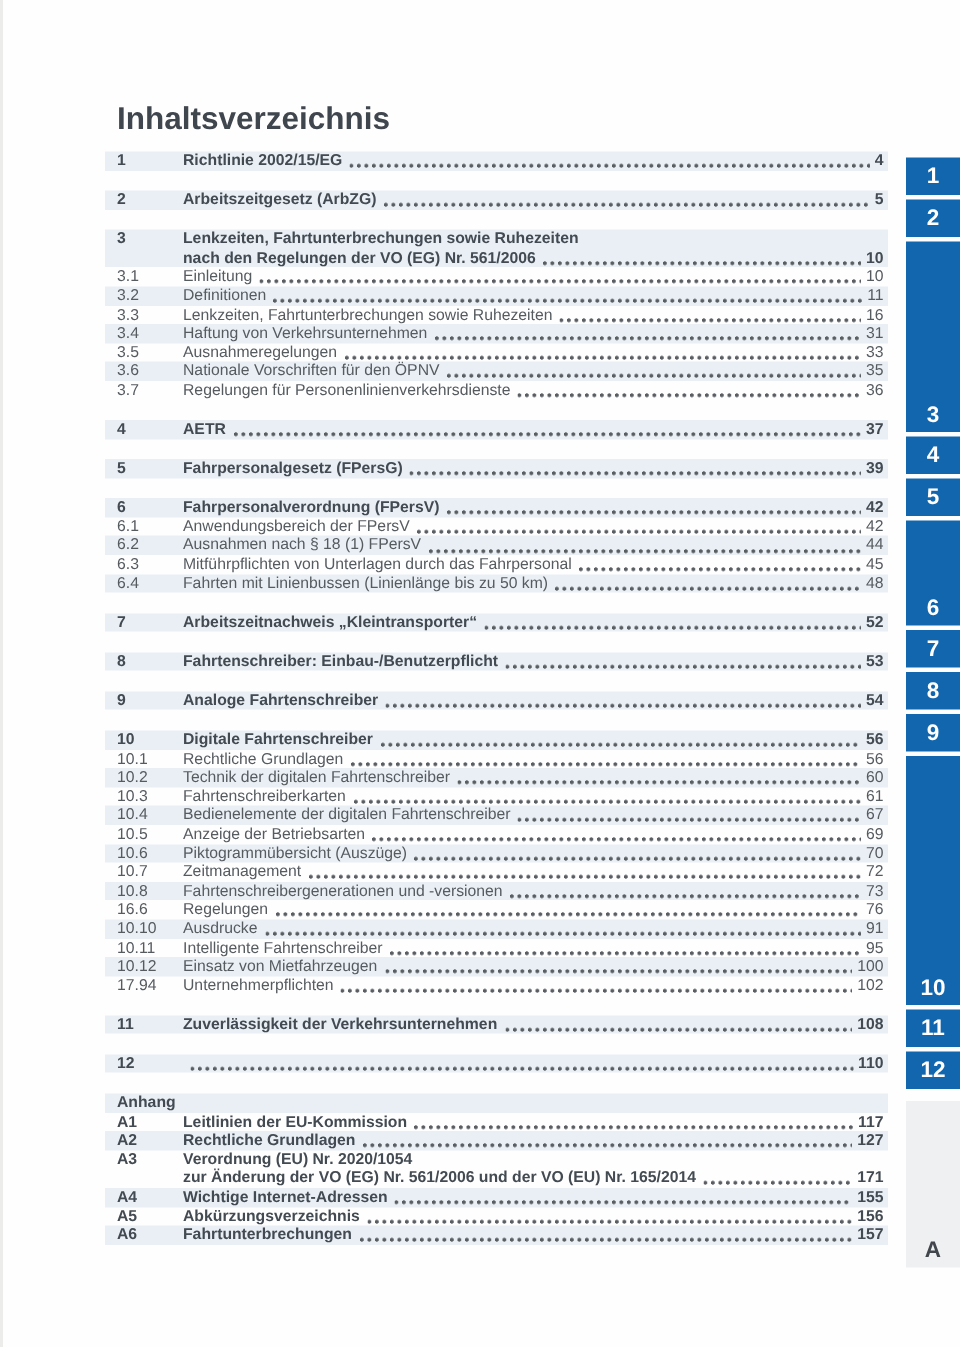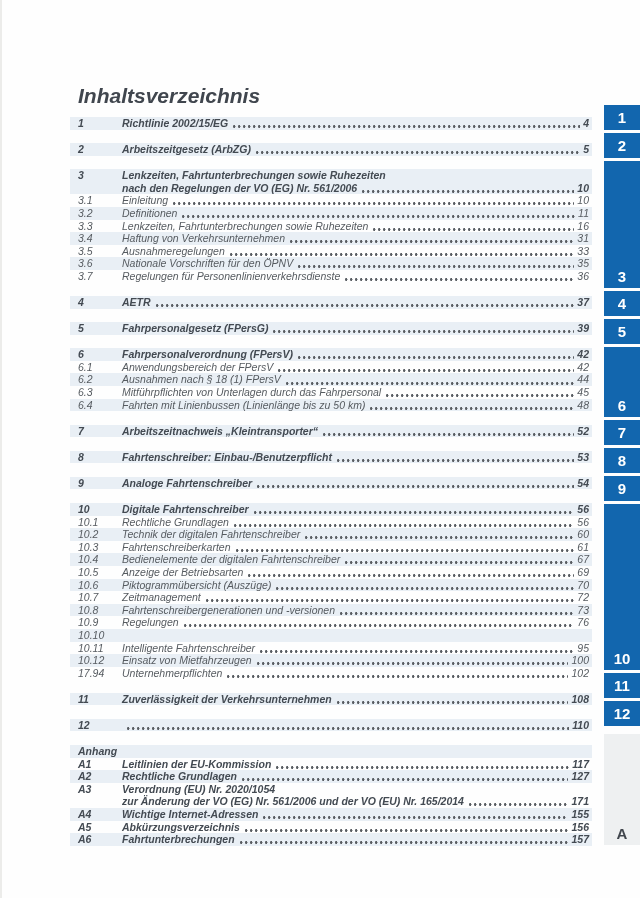--- a/index.html
+++ b/index.html
@@ -7,21 +7,21 @@
     width:640px; height:898px; position:relative; overflow:hidden;
     background:#fdfdfc;
     font-family:"Liberation Sans","DejaVu Sans",sans-serif;
   }
   .page { position:absolute; inset:0; background:#fefefe; }
   .page::before { 
     content:''; position:absolute; left:0; top:0; bottom:0; width:2px;
     background:#ececea;
   }
 
-  .content { position:absolute; left:78px; top:84px; width:511px;font-style:italic; }
+  .content { position:absolute; left:78px; top:68px; width:511px; }
 
   h1.title {
     margin:0 0 9px 0; font-size:21px; font-weight:700; color:#40464e;
     letter-spacing:0;
   }
 
   .block { margin-bottom:13.5px; }
   .block:last-child { margin-bottom:0; }
 
   .row {
@@ -366,31 +366,38 @@
     <span class="num">10.8</span>
     <span class="body">
               <div class="line">
     <span class="label">Fahrtenschreibergenerationen und -versionen</span>
     <span class="leader"></span>
     <span class="pg">73</span>
   </div>
             </span>
   </div>
           <div class="row">
-    <span class="num">10.9</span>
+    <span class="num">16.6</span>
     <span class="body">
               <div class="line">
     <span class="label">Regelungen</span>
     <span class="leader"></span>
     <span class="pg">76</span>
   </div>
             </span>
   </div>
           <div class="row shaded">
     <span class="num">10.10</span>
+    <span class="body">
+              <div class="line">
+    <span class="label">Ausdrucke</span>
+    <span class="leader"></span>
+    <span class="pg">91</span>
+  </div>
+            </span>
   </div>
           <div class="row">
     <span class="num">10.11</span>
     <span class="body">
               <div class="line">
     <span class="label">Intelligente Fahrtenschreiber</span>
     <span class="leader"></span>
     <span class="pg">95</span>
   </div>
             </span>

